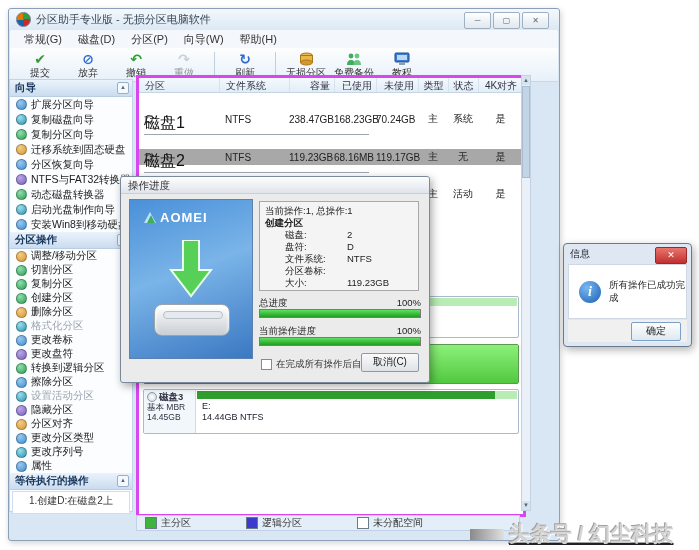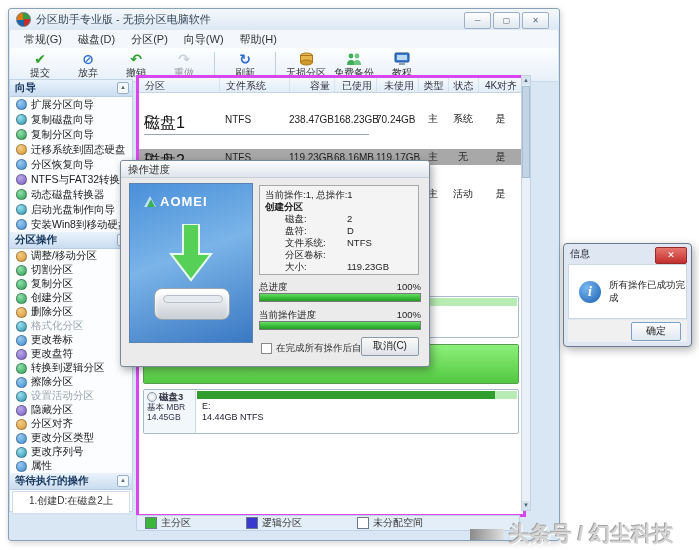--- a/index.html
+++ b/index.html
@@ -75,21 +75,21 @@
   .legend{position:absolute;left:127px;top:506px;width:384px;height:16px;background:#e4eef8;border:1px solid #c0d2e4;
     display:flex;align-items:center;gap:55px;padding-left:8px;box-sizing:border-box;}
   .leg-item{display:flex;align-items:center;gap:4px;font-size:10px;color:#333;}
   .swatch{width:10px;height:10px;border:1px solid #6a7a8a;}
   
   .scrollbar{position:absolute;left:512px;top:66px;width:10px;height:436px;background:#e9f0f7;border:1px solid #c3d2e2;box-sizing:border-box;}
   .sb-arrow{height:9px;background:#d7e3ef;font-size:6px;line-height:9px;text-align:center;color:#567;}
   .sb-thumb{position:absolute;left:0;right:0;top:10px;height:90px;background:#c3d4e4;border:1px solid #a8bdd2;}
   .sb-down{position:absolute;bottom:0;left:0;right:0;}
   
-  .pdialog{position:absolute;left:120px;top:160px;width:308px;height:205px;background:#ebebeb;border:1px solid #7a8a9a;
+  .pdialog{position:absolute;left:120px;top:176px;width:308px;height:205px;background:#ebebeb;border:1px solid #7a8a9a;
     border-radius:3px;box-shadow:2px 3px 9px rgba(0,0,0,.35);z-index:50;}
   .pd-title{height:17px;background:linear-gradient(#fdfdfd,#dfe5ec);border-bottom:1px solid #c8cfd8;border-radius:3px 3px 0 0;
     font-size:10.5px;color:#333;padding:2px 0 0 7px;box-sizing:border-box;}
   .pd-left{position:absolute;left:8px;top:22px;width:122px;height:158px;border:1px solid #5a82b0;
     background:linear-gradient(160deg,#4a90d9 0%,#7ab4e8 45%,#3a78c2 100%);overflow:hidden;}
   .brand-row{display:flex;align-items:center;gap:4px;margin:10px 0 0 14px;}
   .brand-mark{width:0;height:0;border-left:6px solid transparent;border-right:6px solid transparent;border-bottom:11px solid #bfe3ff;
     position:relative;}
   .brand-mark::after{content:"";position:absolute;left:-3px;top:3px;width:0;height:0;
     border-left:4px solid transparent;border-right:4px solid transparent;border-bottom:8px solid #3fae5a;}
@@ -119,21 +119,21 @@
   .mb-body{position:absolute;left:4px;top:20px;right:4px;height:55px;background:#fff;border:1px solid #cfd8e2;
     display:flex;align-items:center;padding-left:10px;box-sizing:border-box;gap:8px;}
   .info-icon{width:22px;height:22px;border-radius:50%;background:radial-gradient(circle at 35% 30%,#7ab8f2,#1a5fb0);
     color:#fff;font-family:"Liberation Serif",serif;font-style:italic;font-weight:bold;font-size:14px;
     display:flex;align-items:center;justify-content:center;flex:0 0 22px;}
   .mb-text{font-size:9.5px;color:#222;}
   .mb-footer{position:absolute;left:4px;right:4px;bottom:4px;height:22px;background:#f0f0f0;}
   .mb-ok{position:absolute;right:6px;top:2px;width:48px;height:17px;border:1px solid #7aa0c8;border-radius:2px;
     background:linear-gradient(#fdfdfd,#dfe8f0);font-size:10px;color:#222;text-align:center;line-height:16px;}
   
-  .watermark{position:absolute;left:470px;top:520px;z-index:70;display:flex;align-items:center;gap:5px;}
+  .watermark{position:absolute;left:470px;top:520px;z-index:70;display:flex;align-items:center;gap:5px;text-decoration:underline;}
   .wm-bar{width:34px;height:11px;background:linear-gradient(90deg,#8a8a8a,#e0e0e0);}
   .wm-text{font-size:21px;font-weight:bold;color:#d4d4d4;text-shadow:-1px -1px 0 #a0a0a0,1px 1px 0 #ffffff;white-space:nowrap;}
 </style>
 </head>
 <body>
 
 <div class="main-window">
 
   <div class="titlebar">
     <span class="app-icon"></span>

